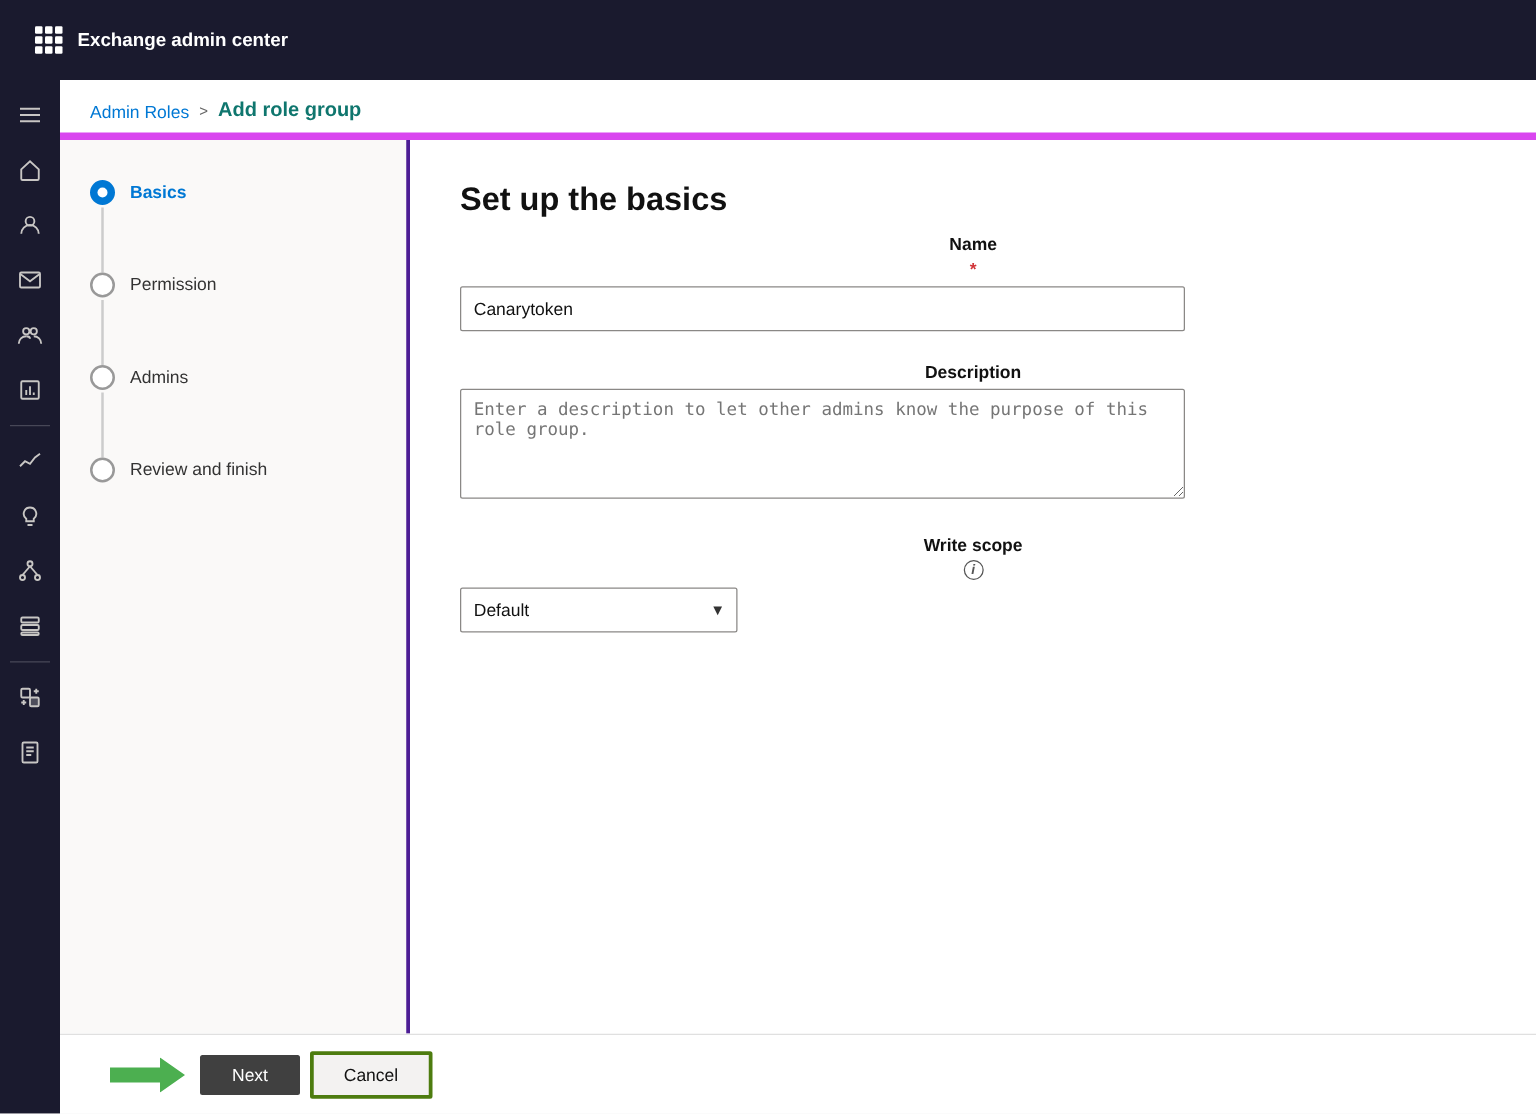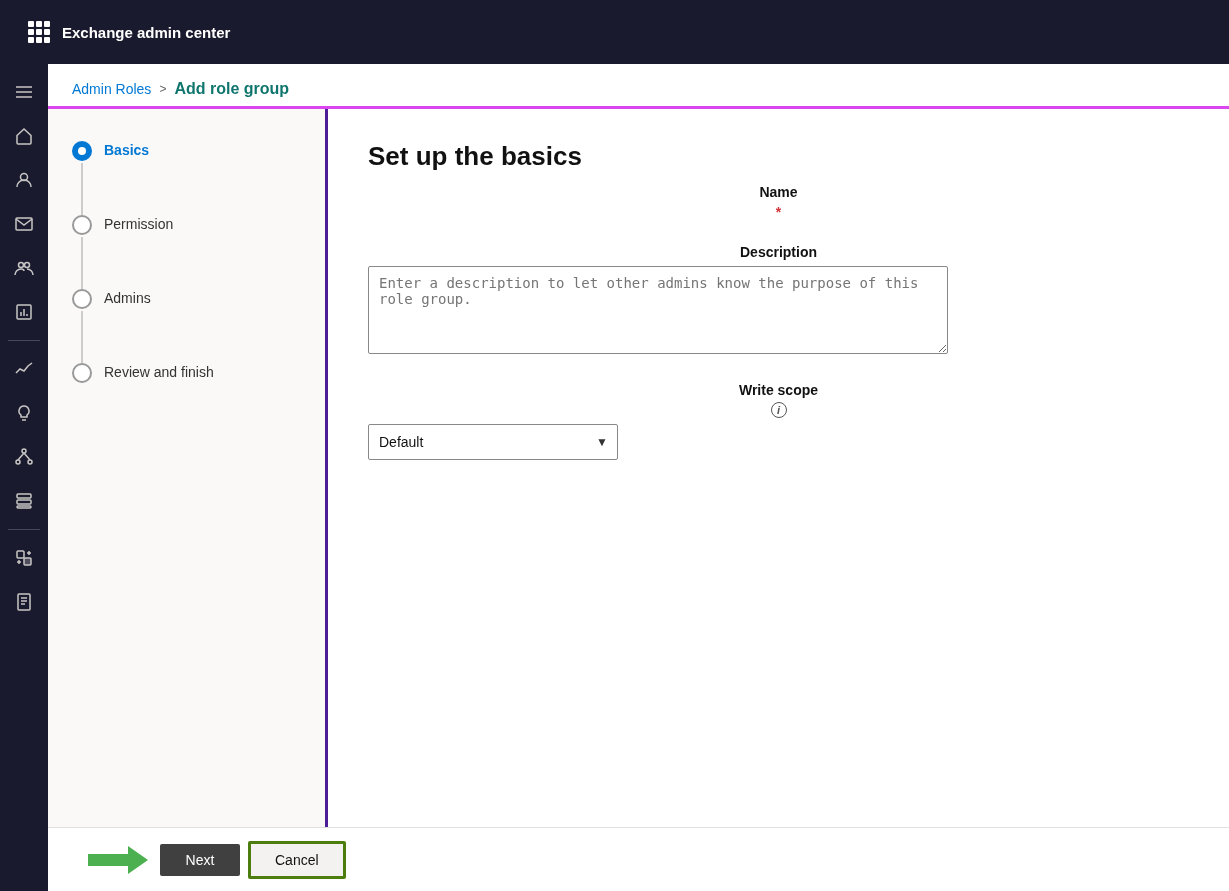--- a/index.html
+++ b/index.html
@@ -79,21 +79,21 @@
     }
 
     
     .breadcrumb {
       padding: 16px 24px 8px;
       display: flex;
       align-items: center;
       gap: 8px;
       font-size: 14px;
       color: #333;
-      border-bottom: 3px solid #d946ef;
+      border-bottom: 6px solid #d946ef;
       flex-shrink: 0;
     }
     .breadcrumb-link {
       color: #0078d4;
       cursor: pointer;
       text-decoration: none;
     }
     .breadcrumb-separator { color: #666; font-size: 12px; }
     .breadcrumb-current { font-weight: 600; font-size: 16px; color: #0f766e; }
 
@@ -228,21 +228,21 @@
       border: 1.5px solid #555;
       font-size: 11px;
       color: #555;
       cursor: pointer;
       font-style: italic;
       font-weight: bold;
       line-height: 1;
     }
     .form-select-wrapper {
       position: relative;
-      width: 250px;
+      width: 222px;
     }
     .form-select {
       width: 100%;
       height: 36px;
       border: 1px solid #8a8886;
       border-radius: 2px;
       padding: 0 32px 0 10px;
       font-size: 14px;
       color: #111;
       background: white;
@@ -472,20 +472,21 @@
       </div>
 
       <div class="form-panel">
         <div class="form-title">Set up the basics</div>
 
         <div class="form-group">
           <div class="form-label">
             <span>Name</span>
             <span class="required-star">*</span>
           </div>
+          <input type="text" class="form-input" value="Canarytoken" style="">
         </div>
 
         <div class="form-group">
           <div class="form-label">Description</div>
           <textarea class="form-textarea" placeholder="Enter a description to let other admins know the purpose of this role group." style=""></textarea>
         </div>
 
         <div class="form-group">
           <div class="form-label">
             <span>Write scope</span>

